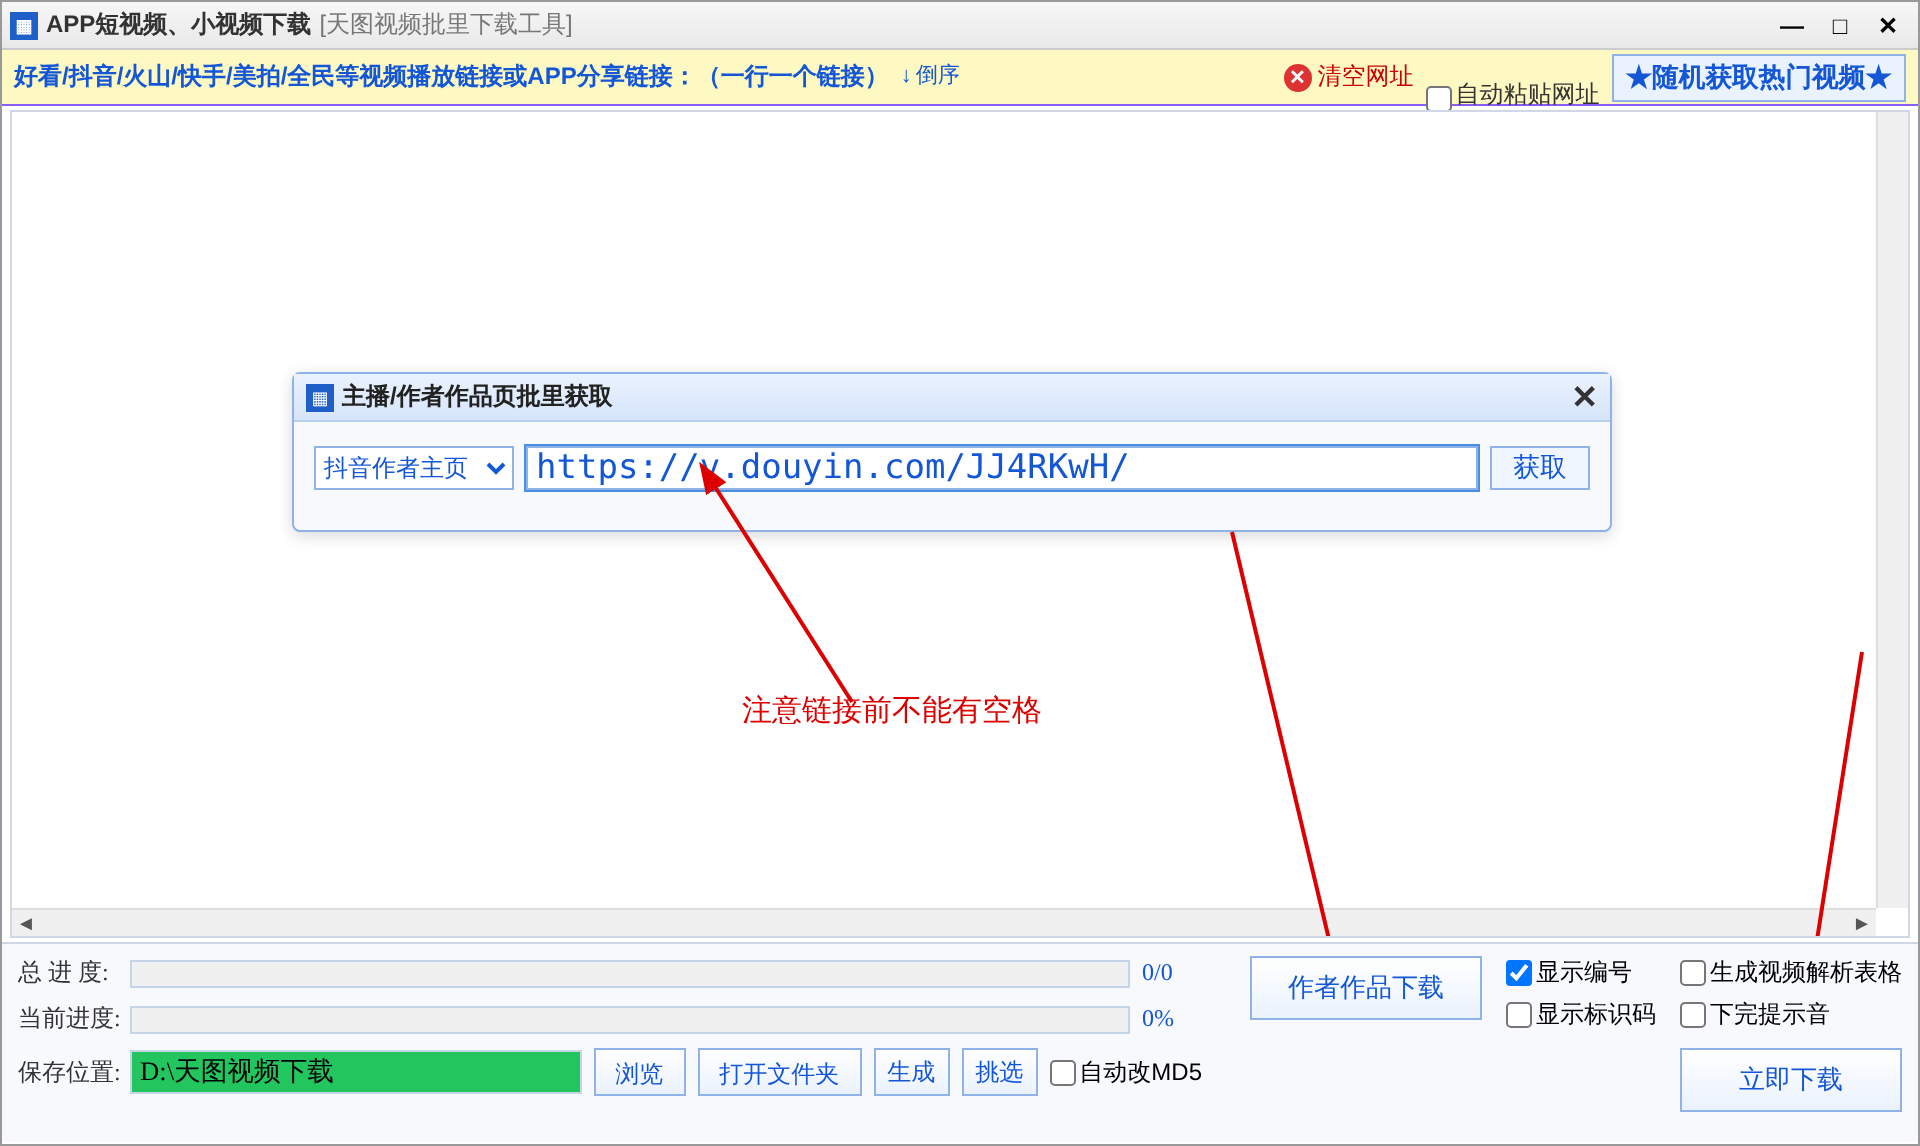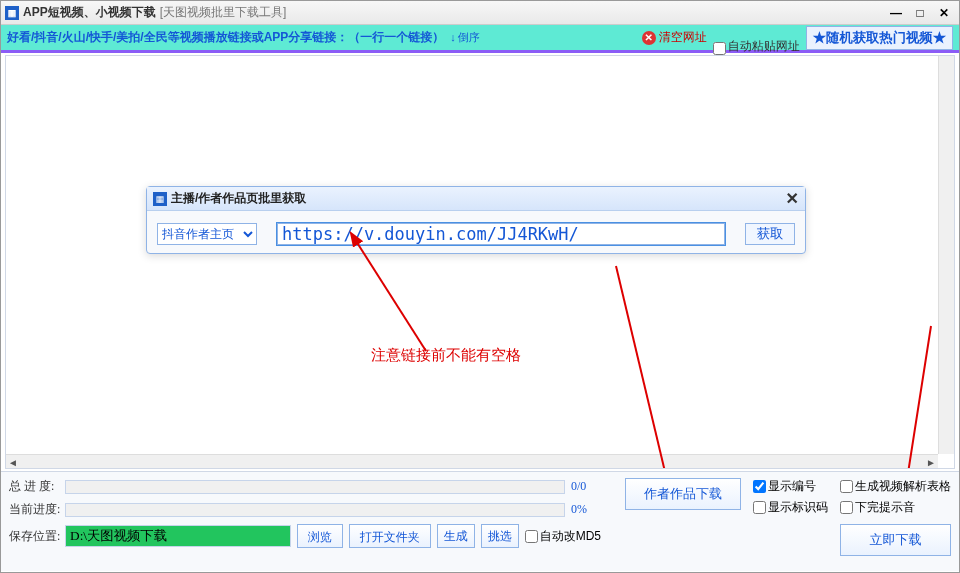--- a/index.html
+++ b/index.html
@@ -32,22 +32,22 @@
     .titlebar .title { color: #333; font-weight: bold; }
     .titlebar .subtitle { color: #777; margin-left: 4px; }
     .titlebar .win-controls { margin-left: auto; display: flex; gap: 2px; }
     .win-btn {
       width: 22px; height: 16px;
       display: flex; align-items: center; justify-content: center;
       font-weight: bold; cursor: pointer;
     }
     .toolbar {
       height: 28px;
-      background: #5eead4;
-      border-bottom: 3px solid #8b5cf6;
+      background: #fef9c3;
+      border-bottom: 1px solid #8b5cf6;
       display: flex;
       align-items: center;
       padding: 0 6px;
       gap: 6px;
     }
     .toolbar .hint { color: #1457d6; font-weight: bold; font-size: 12px; }
     .toolbar .spacer { flex: 1; }
     .toolbar .sort-btn { color: #1457d6; display: flex; align-items: center; gap: 2px; cursor: pointer; font-size: 11px; line-height: 11px; }
     .toolbar .clear-btn { color: #c00; display: flex; align-items: center; gap: 3px; cursor: pointer; }
     .toolbar .clear-btn .x-icon {
@@ -103,22 +103,22 @@
       font-family: SimSun, Arial;
     }
     .dialog-title .d-icon {
       width: 14px; height: 14px; background: #1e60c8;
       margin-right: 4px; display: inline-flex; align-items: center; justify-content: center;
       color: #fff; font-size: 9px;
     }
     .dialog-title .d-text { font-weight: bold; color: #222; }
     .dialog-title .d-close { margin-left: auto; font-size: 16px; font-weight: bold; cursor: pointer; color: #333; }
     .dialog-body {
-      padding: 12px 10px 8px;
-      display: flex; align-items: center; gap: 20px;
+      padding: 12px 10px 20px;
+      display: flex; align-items: center; gap: 6px;
     }
     .dialog-body select {
       height: 22px; width: 100px;
       border: 1px solid #8fb3e6;
       background: #fff;
       color: #1457d6;
       font-size: 12px;
     }
     .dialog-body input[type=text] {
       flex: 1; height: 22px;

